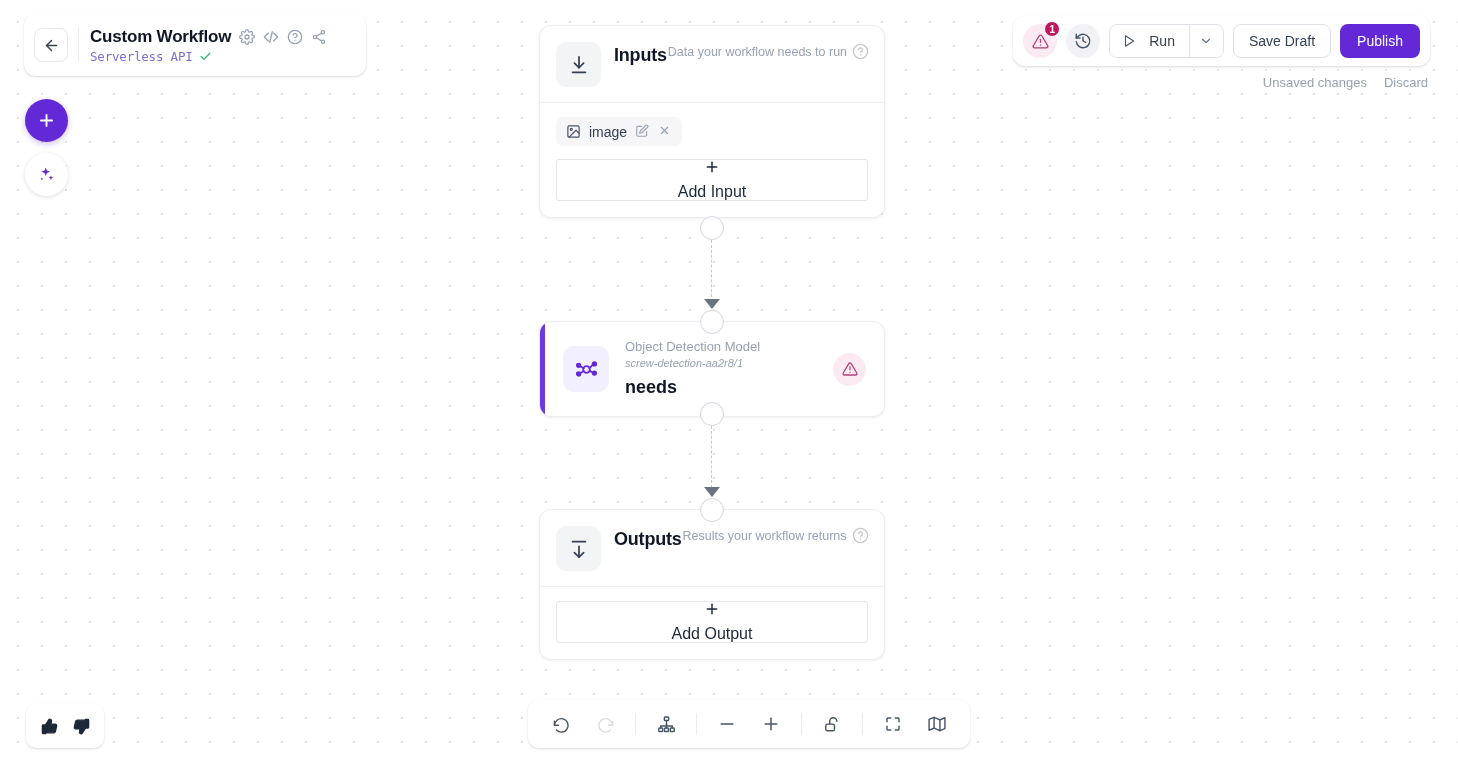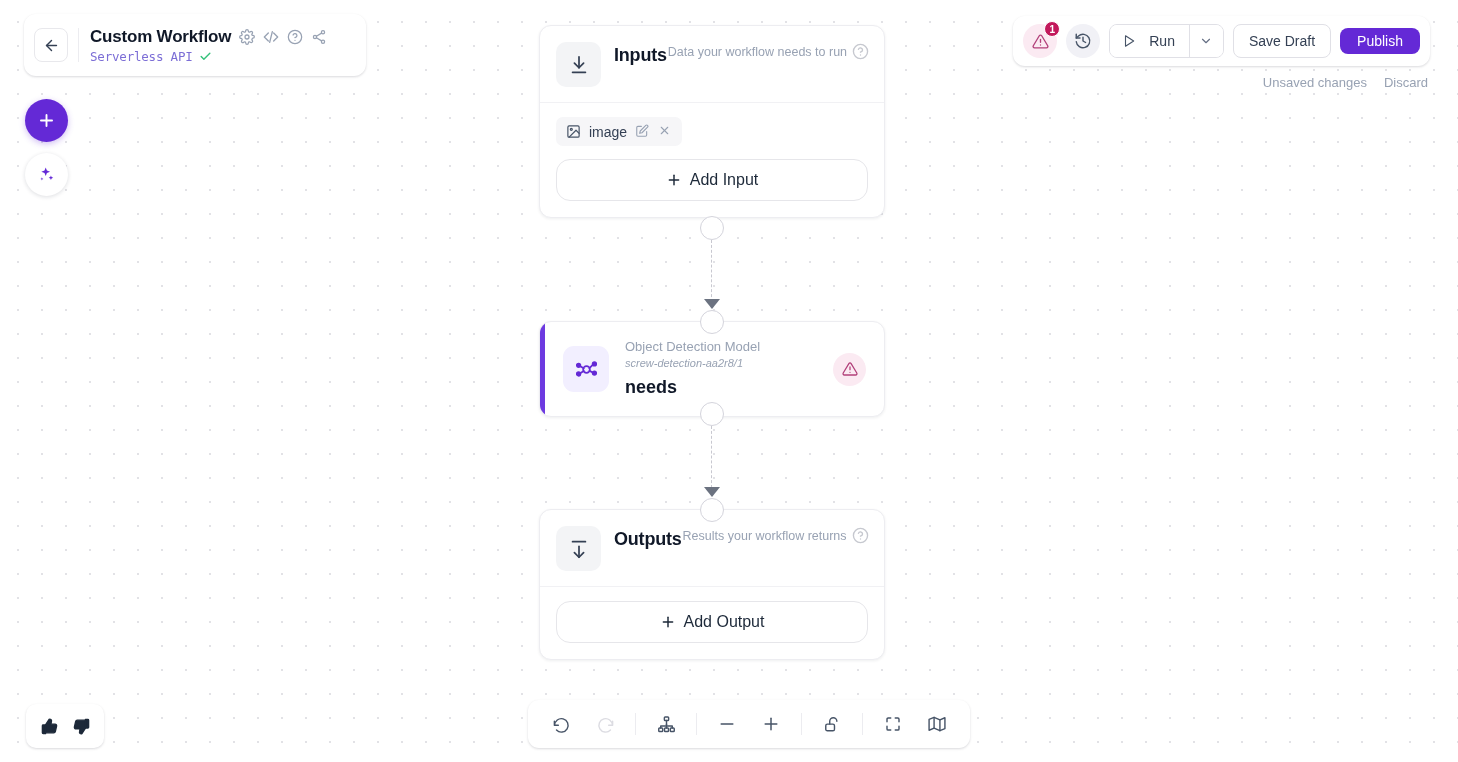--- a/index.html
+++ b/index.html
@@ -128,21 +128,21 @@
     background: #fff; color: #667085; cursor: pointer;
   }
   .ghost-btn {
     height: 34px; padding: 9px 15px;
     border: 1px solid #e0e0e6; border-radius: 8px;
     background: #fff; color: #344054; font-size: 14px;
     display: flex; align-items: center; cursor: pointer;
     font-family: "Liberation Sans", sans-serif;
   }
   .primary-btn {
-    height: 26px; padding: 0 17px;
+    height: 34px; padding: 0 17px;
     border: none; border-radius: 8px;
     background: #6429d6; color: #fff; font-size: 14px; font-weight: 500;
     display: flex; align-items: center; cursor: pointer;
     font-family: "Liberation Sans", sans-serif;
   }
   #unsaved-row {
     display: flex; align-items: center; justify-content: flex-end;
     gap: 17px; margin-top: 9px; padding-right: 2px;
   }
   .unsaved-text { font-size: 13px; color: #98a2b3; }
@@ -185,25 +185,26 @@
     height: 29px; padding: 0 9px 0 10px;
     background: #f6f6f8; border-radius: 7px;
     margin-bottom: 13px;
   }
   .io-chip-label { font-size: 14px; color: #344054; }
   .chip-icon { width: 15px; height: 15px; color: #475467; display:flex; cursor: pointer; }
   .chip-icon.muted { color: #98a2b3; }
 
   .add-btn {
     width: 100%; height: 42px;
-    border: 1px solid #e6e6ea; border-radius: 14px;
+    border: 1px solid #e6e6ea; border-radius: 3px;
     background: #fff; cursor: pointer;
     display: flex; align-items: center; justify-content: center; gap: 8px;
     font-size: 16px; font-weight: 500; color: #1d2939;
     font-family: "Liberation Sans", sans-serif;
+    flex-direction: column;
   }
 
   
   #node-model {
     position: absolute; left: 539px; top: 321px;
     width: 346px; height: 96px;
     background: #fff;
     border: 1px solid #ededf1;
     border-radius: 12px;
     box-shadow: 0 1px 3px rgba(16,24,40,.07);

